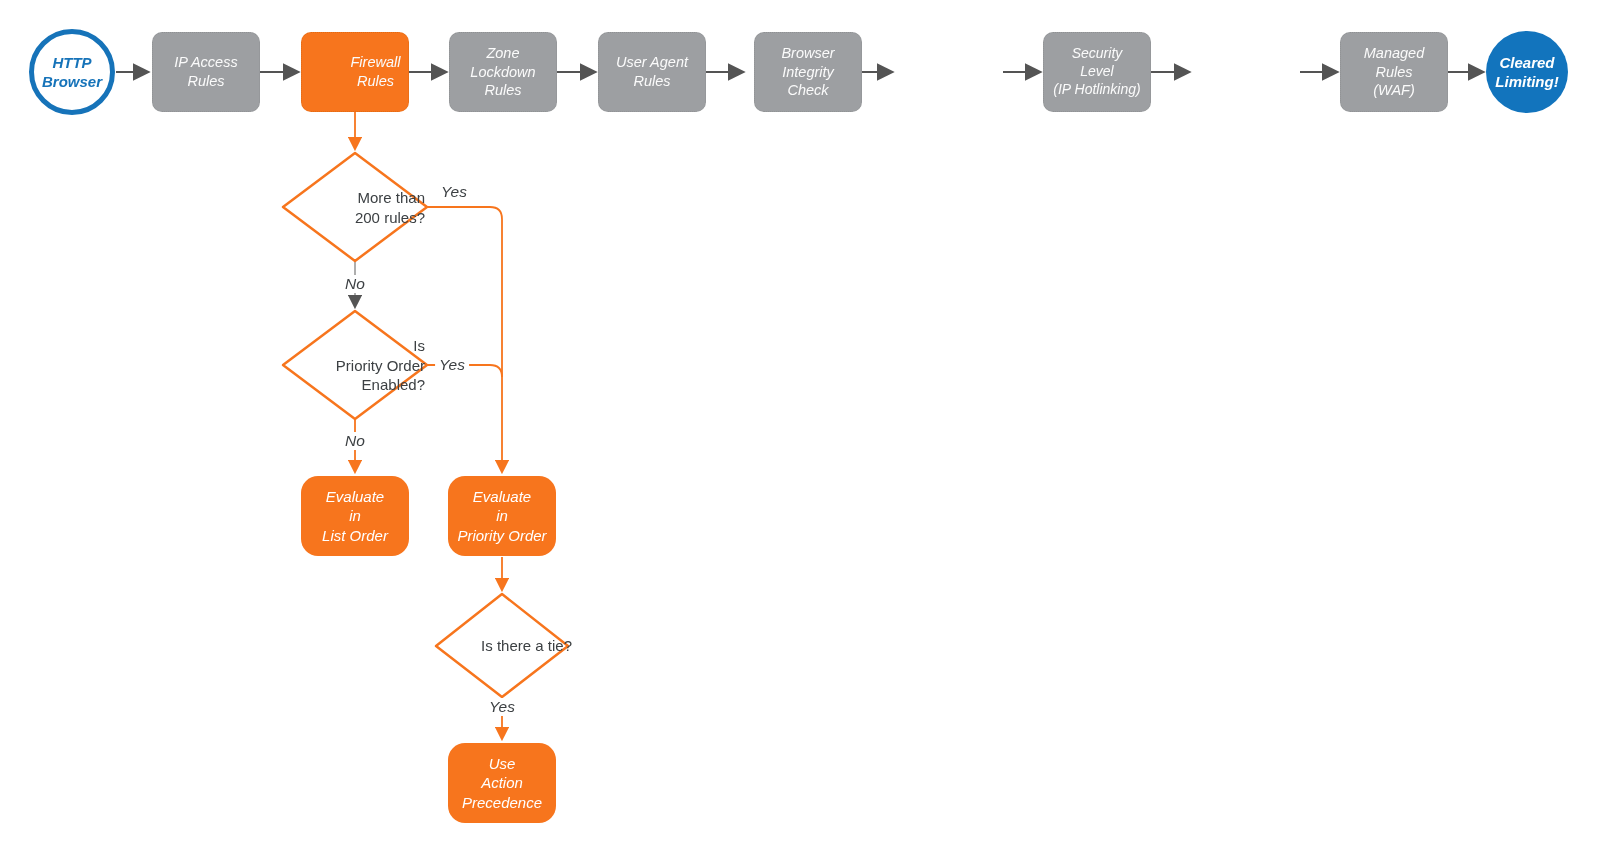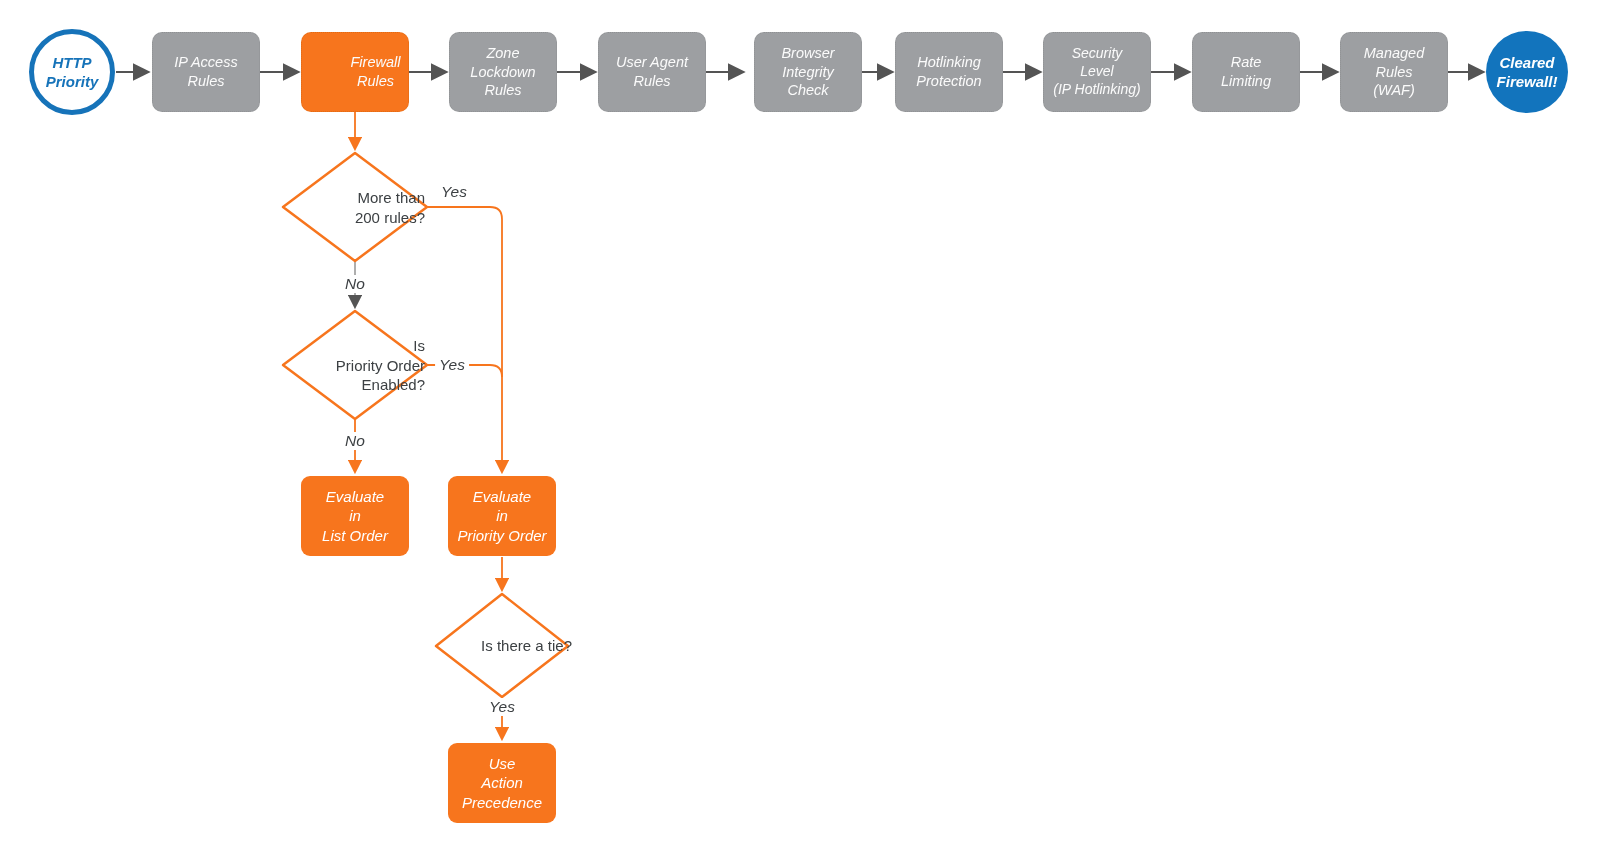--- a/index.html
+++ b/index.html
@@ -57,21 +57,21 @@
     font-size:14.5px;
   }
   .step.hl{
     background:var(--orange);
     border:1px dotted #e06a14;
     padding-left:41px;
   }
   .actionbox{
     width:108px;height:80px;
     background:var(--orange);
-    border-radius:9px;
+    border-radius:17px;
     color:#ffffff;
     font-style:italic;
     font-size:15px;
   }
   .circle{
     border-radius:50%;
     font-weight:bold;
     font-style:italic;
     font-size:15px;
   }
@@ -140,21 +140,21 @@
     <path class="edge o" d="M502,557 V590" marker-end="url(#ah-orange)"></path>
     <path class="edge o" d="M502,697 V739" marker-end="url(#ah-orange)"></path>
 
     <polygon class="diamond" points="355,153 427,207 355,261 283,207"></polygon>
     <polygon class="diamond" points="355,311 427,365 355,419 283,365"></polygon>
     <polygon class="diamond" points="502,594 568,646 502,697 436,646"></polygon>
   </svg>
 
   <div class="node circle start">
     <span class="label-text">HTTP
-Priority</span>
+Browser</span>
   </div>
 
   <div class="node step" style="left:152px">
     <span class="label-text">IP Access
 Rules</span>
   </div>
   <div class="node step hl" style="left:301px">
     <span class="label-text">Firewall
 Rules</span>
   </div>
@@ -165,42 +165,34 @@
   </div>
   <div class="node step" style="left:598px">
     <span class="label-text">User Agent
 Rules</span>
   </div>
   <div class="node step" style="left:754px">
     <span class="label-text">Browser
 Integrity
 Check</span>
   </div>
-  <div class="node step" style="left:895px">
-    <span class="label-text">Hotlinking
-Protection</span>
-  </div>
   <div class="node step" style="left:1043px">
     <span class="label-text" style="font-size:14px">Security
 Level
 (IP Hotlinking)</span>
   </div>
-  <div class="node step" style="left:1192px">
-    <span class="label-text">Rate
-Limiting</span>
-  </div>
   <div class="node step" style="left:1340px">
     <span class="label-text">Managed
 Rules
 (WAF)</span>
   </div>
 
   <div class="node circle end">
     <span class="label-text">Cleared
-Firewall!</span>
+Limiting!</span>
   </div>
 
   <div class="decision-text" style="left:355px;top:207px">More than
 200 rules?</div>
   <div class="decision-text" style="left:355px;top:365px">Is
 Priority Order
 Enabled?</div>
   <div class="decision-text" style="left:502px;top:646px">Is there a tie?</div>
 
   <div class="node actionbox" style="left:301px;top:476px">

